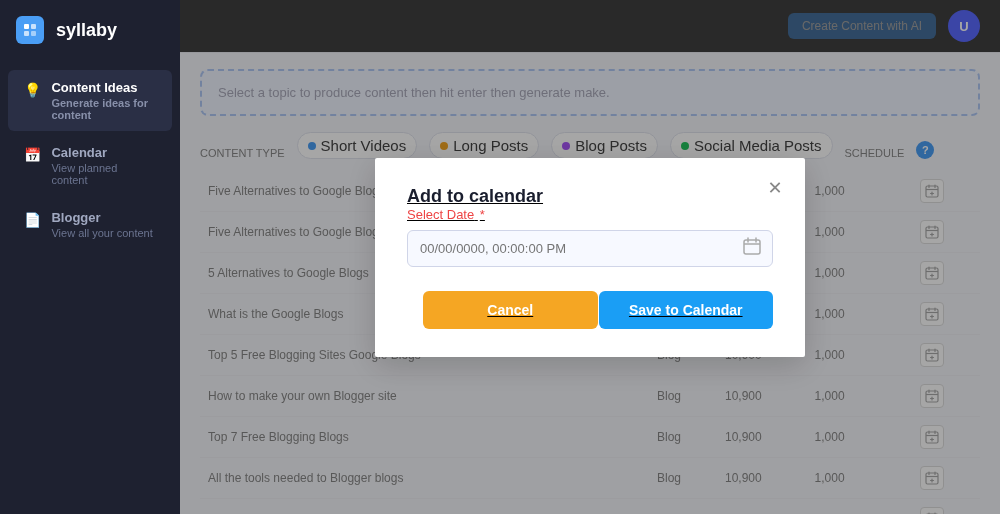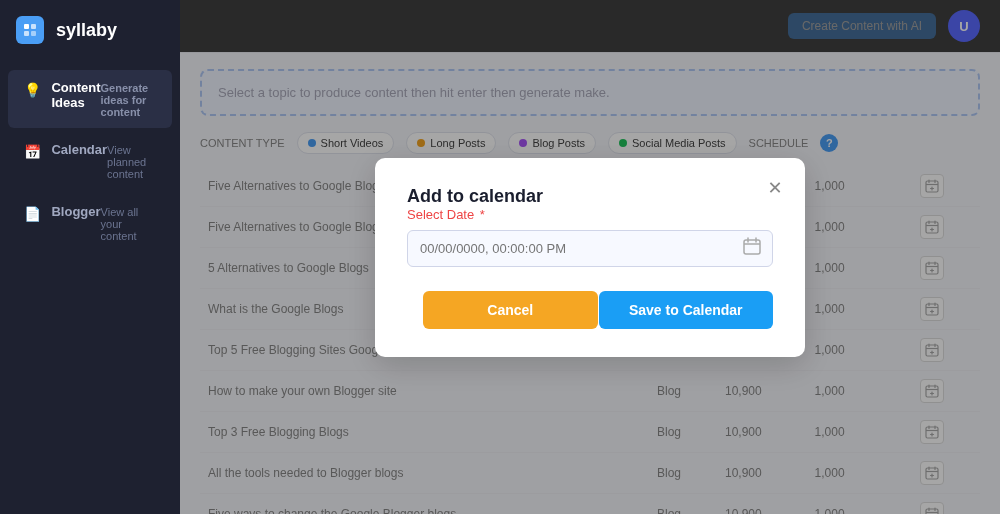--- a/index.html
+++ b/index.html
@@ -38,21 +38,21 @@
       align-items: flex-start;
       gap: 10px;
       padding: 10px 16px;
       cursor: pointer;
       border-radius: 6px;
       margin: 2px 8px;
       color: #a0a8c0;
     }
     .sidebar-item.active { background: #2a2f45; color: #fff; }
     .sidebar-item-icon { margin-top: 2px; font-size: 14px; color: inherit; }
-    .sidebar-item-text { display: flex; flex-direction: row; }
+    .sidebar-item-text { display: flex; flex-direction: column; }
     .sidebar-item-title { font-size: 13px; font-weight: 600; color: inherit; }
     .sidebar-item.active .sidebar-item-title { color: #fff; }
     .sidebar-item-subtitle { font-size: 11px; color: #6b7490; margin-top: 2px; }
     .sidebar-item.active .sidebar-item-subtitle { color: #8890aa; font-weight: bold; }
 
     
     .main {
       flex: 1;
       display: flex;
       flex-direction: column;
@@ -96,35 +96,35 @@
       padding: 14px 16px;
       background: #f0f5ff;
       margin-bottom: 16px;
       color: #aab;
       font-size: 13px;
     }
 
     
     .filters-row {
       display: flex;
-      align-items: center;
+      align-items: flex-end;
       gap: 12px;
       margin-bottom: 12px;
       font-size: 12px;
       color: #666;
     }
     .filter-chip {
       display: flex;
       align-items: center;
       gap: 5px;
       background: #fff;
       border: 1px solid #e0e3ed;
       border-radius: 20px;
       padding: 4px 10px;
-      font-size: 11px;
+      font-size: 15px;
       color: #444;
       cursor: pointer;
     }
     .filter-dot {
       width: 8px; height: 8px;
       border-radius: 50%;
       display: inline-block;
     }
     .filter-label { color: #888; font-size: 11px; }
     .help-icon {
@@ -162,25 +162,26 @@
       position: absolute;
       top: 0; left: 0; right: 0; bottom: 0;
       background: rgba(0,0,0,0.35);
       display: flex;
       align-items: center;
       justify-content: center;
       z-index: 100;
     }
     .modal {
       background: #fff;
-      border-radius: 10px;
+      border-radius: 2px;
       padding: 28px 32px;
       width: 430px;
       box-shadow: 0 8px 32px rgba(0,0,0,0.18);
       position: relative;
+      text-decoration: underline;
     }
     .modal-title {
       font-size: 18px;
       font-weight: 700;
       color: #1a1e2e;
       margin-bottom: 20px;
     }
     .modal-close {
       position: absolute;
       top: 18px; right: 18px;
@@ -419,21 +420,21 @@
           <svg width="14" height="14" viewBox="0 0 14 14" fill="none">
             <rect x="1" y="2" width="12" height="11" rx="1.5" stroke="#aaa" stroke-width="1.2" fill="none"></rect>
             <path d="M1 5.5h12" stroke="#aaa" stroke-width="1.2"></path>
             <path d="M4 1v2.5M10 1v2.5" stroke="#aaa" stroke-width="1.2" stroke-linecap="round"></path>
             <path d="M7 8v3M5.5 9.5h3" stroke="#aaa" stroke-width="1.2" stroke-linecap="round"></path>
           </svg>
         </div>
       </td>
     </tr>
           <tr>
-      <td class="row-title">Top 3 Free Blogging Blogs</td>
+      <td class="row-title">Top 7 Free Blogging Blogs</td>
       <td>Blog</td>
       <td>10,900</td>
       <td>1,000</td>
       <td></td>
       <td>
         <div class="add-btn">
           <svg width="14" height="14" viewBox="0 0 14 14" fill="none">
             <rect x="1" y="2" width="12" height="11" rx="1.5" stroke="#aaa" stroke-width="1.2" fill="none"></rect>
             <path d="M1 5.5h12" stroke="#aaa" stroke-width="1.2"></path>
             <path d="M4 1v2.5M10 1v2.5" stroke="#aaa" stroke-width="1.2" stroke-linecap="round"></path>

